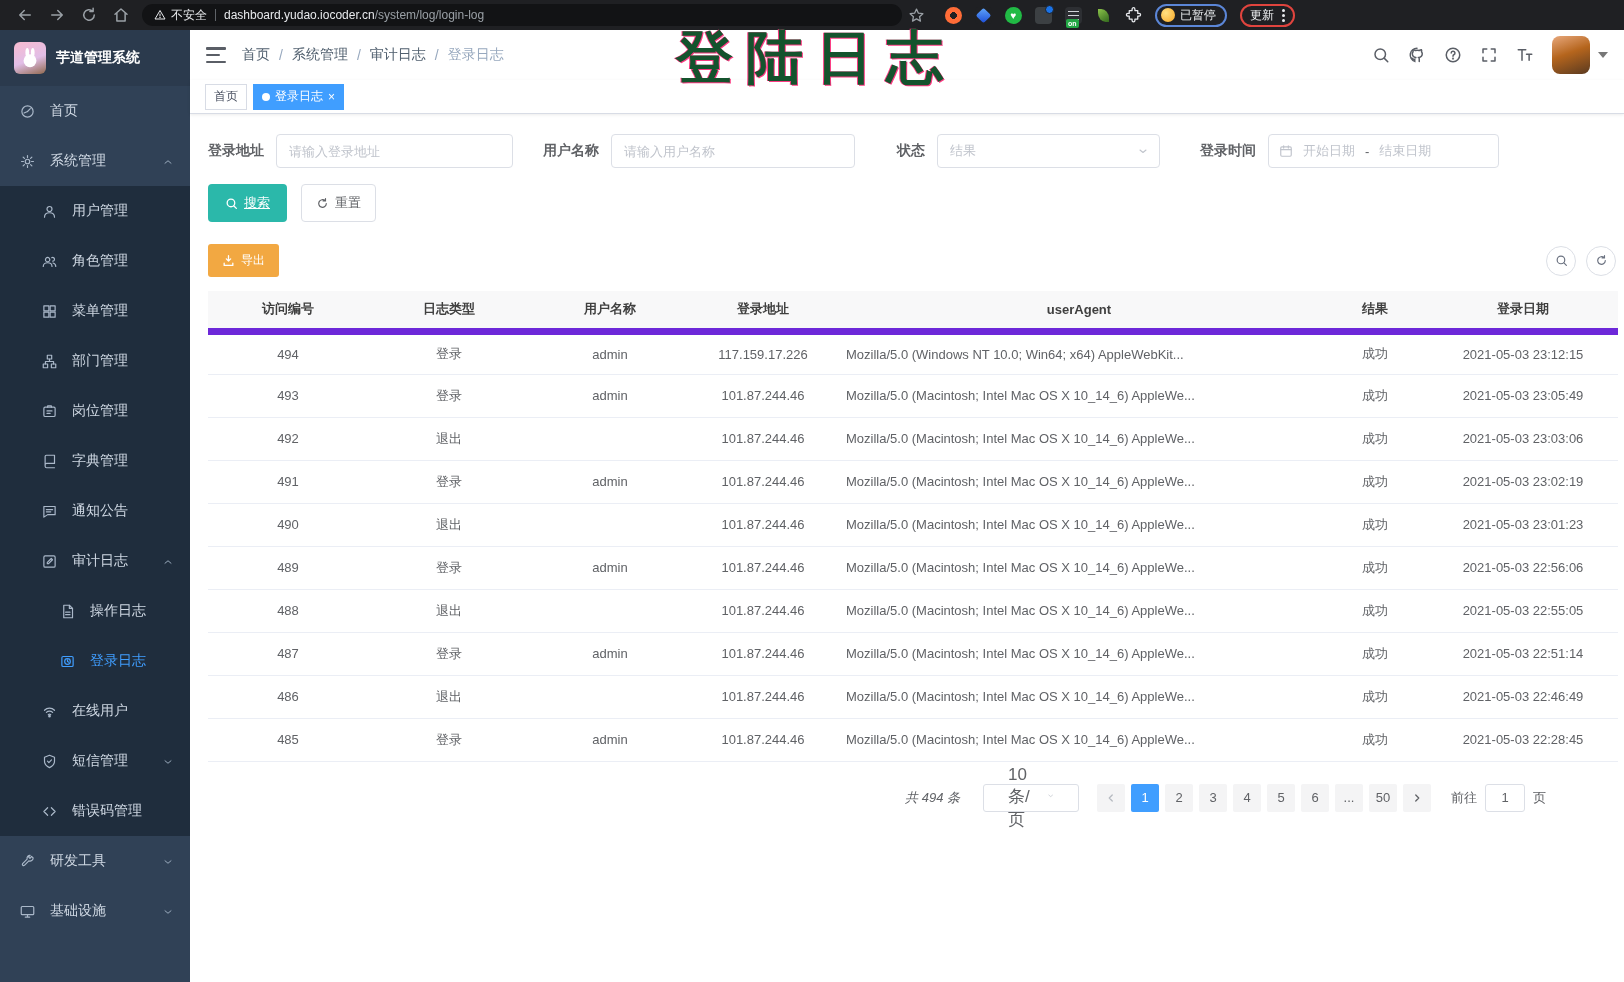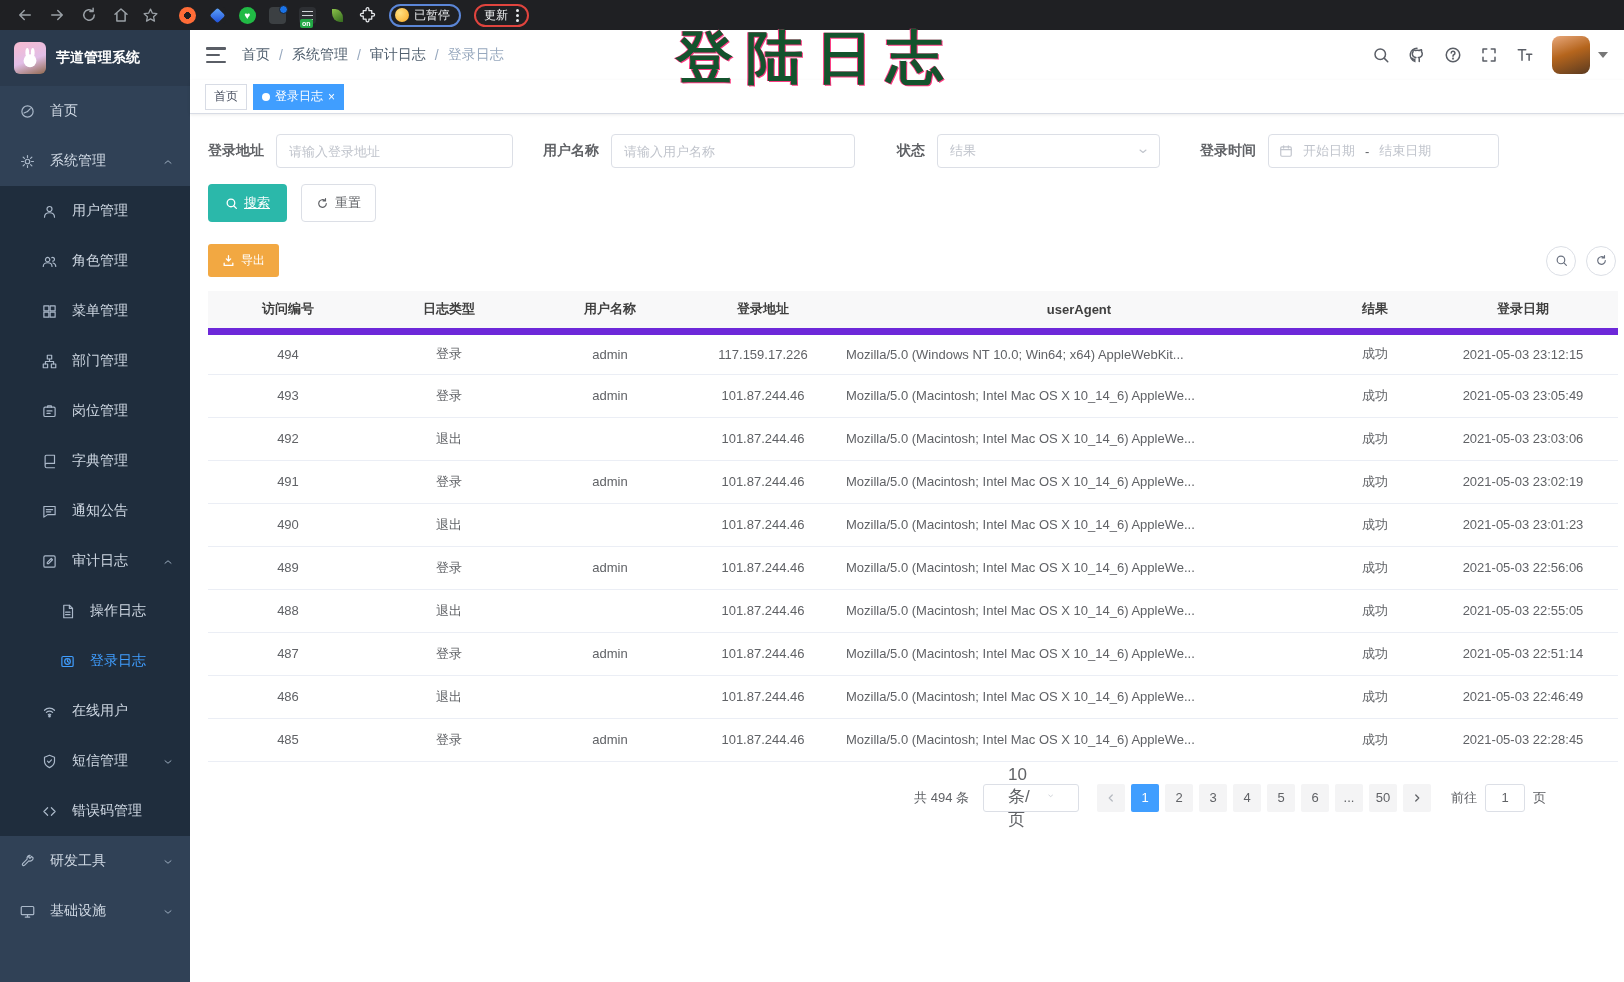--- a/index.html
+++ b/index.html
@@ -102,21 +102,21 @@
 
   
   table.log { width:100%; margin-top:14px; border-collapse:collapse; table-layout:fixed; font-size:13px; }
   table.log th { height:40px; background:#f8f8f9; color:#404040; font-weight:bold; text-align:center; border-bottom:7px solid #6d28d9; white-space:nowrap; overflow:hidden; }
   table.log td { height:43px; color:#606266; text-align:center; border-bottom:1px solid #ebeef5; white-space:nowrap; overflow:hidden; text-overflow:ellipsis; padding:0 6px; }
   table.log td.ua, table.log col.ua { text-align:left; }
   table.log td.ua { padding-left:10px; }
 
   
   .pager { margin-top:22px; display:flex; align-items:center; justify-content:flex-end; padding-right:72px; font-size:13px; color:#606266; gap:6px; }
-  .pg-total { margin-right:8px; }
+  .pg-total { margin-right:17px;font-style:italic; }
   .pg-size { width:96px; height:28px; border:1px solid #dcdfe6; border-radius:3px; display:flex; align-items:center; padding:0 24px; color:#606266; font-size:17px; cursor:pointer; margin-right:12px; background:#fff; }
   .pg-size .sel-caret { margin-left:auto; width:11px; height:11px; color:#c0c4cc; }
   .pg-btn { min-width:28px; height:28px; border-radius:2px; background:#f4f4f5; color:#606266; display:flex; align-items:center; justify-content:center; cursor:pointer; padding:0 4px; font-size:13px; }
   .pg-btn.arrow { color:#b6bac1; font-size:14px; }
   .pg-btn.active { background:#409eff; color:#fff; }
   .pg-goto { display:flex; align-items:center; gap:8px; margin-left:14px; }
   .pg-goto input { width:40px; height:28px; border:1px solid #dcdfe6; border-radius:3px; text-align:center; font-size:13px; color:#606266; outline:none; font-family:"Liberation Sans",sans-serif; }
 
   
   .watermark { position:absolute; left:676px; top:20px; z-index:50; font-size:57px; font-weight:800; letter-spacing:13px; color:#14532d; text-shadow:1px 1px 0 #fb3a82, -1px 0 0 #fb3a82; pointer-events:none; }
@@ -139,20 +139,32 @@
     <span class="b-btn">
         <svg class="ic" viewBox="0 0 24 24" fill="none" stroke="currentColor" stroke-width="2" stroke-linecap="round" stroke-linejoin="round">
           <path d="M19 12a7 7 0 1 1-2.1-5M17.5 3v4.3h-4.3"></path>
         </svg>
       </span>
     <span class="b-btn">
         <svg class="ic" viewBox="0 0 24 24" fill="none" stroke="currentColor" stroke-width="2" stroke-linecap="round" stroke-linejoin="round">
           <path d="M4 11l8-7 8 7M6.5 9.5V20h11V9.5"></path>
         </svg>
       </span>
+  </div>
+  <div class="url-pill">
+    <span class="url-sec">
+      <svg class="ic" width="12" height="12" viewBox="0 0 24 24" fill="none" stroke="currentColor" stroke-width="2" stroke-linejoin="round">
+          <path d="M12 3L2 20h20z"></path>
+          <path d="M12 10v4" stroke-linecap="round"></path>
+          <circle cx="12" cy="17" r="0.6" fill="currentColor"></circle>
+        </svg>
+      <span>不安全</span>
+    </span>
+    <span class="url-div"></span>
+    <span><span class="url-domain">dashboard.yudao.iocoder.cn</span><span class="url-path">/system/log/login-log</span></span>
   </div>
   <span class="ext-star">
       <svg class="ic" viewBox="0 0 24 24" fill="none" stroke="currentColor" stroke-width="1.8" stroke-linejoin="round">
         <path d="M12 3l2.7 5.8 6.3.7-4.7 4.2 1.3 6.2-5.6-3.2-5.6 3.2 1.3-6.2L3 9.5l6.3-.7z"></path>
       </svg>
     </span>
   <div class="ext-row">
     <span class="ext-ic ic-postman"></span>
     <span class="ext-ic ic-gem"></span>
     <span class="ext-ic ic-green">♥</span>

